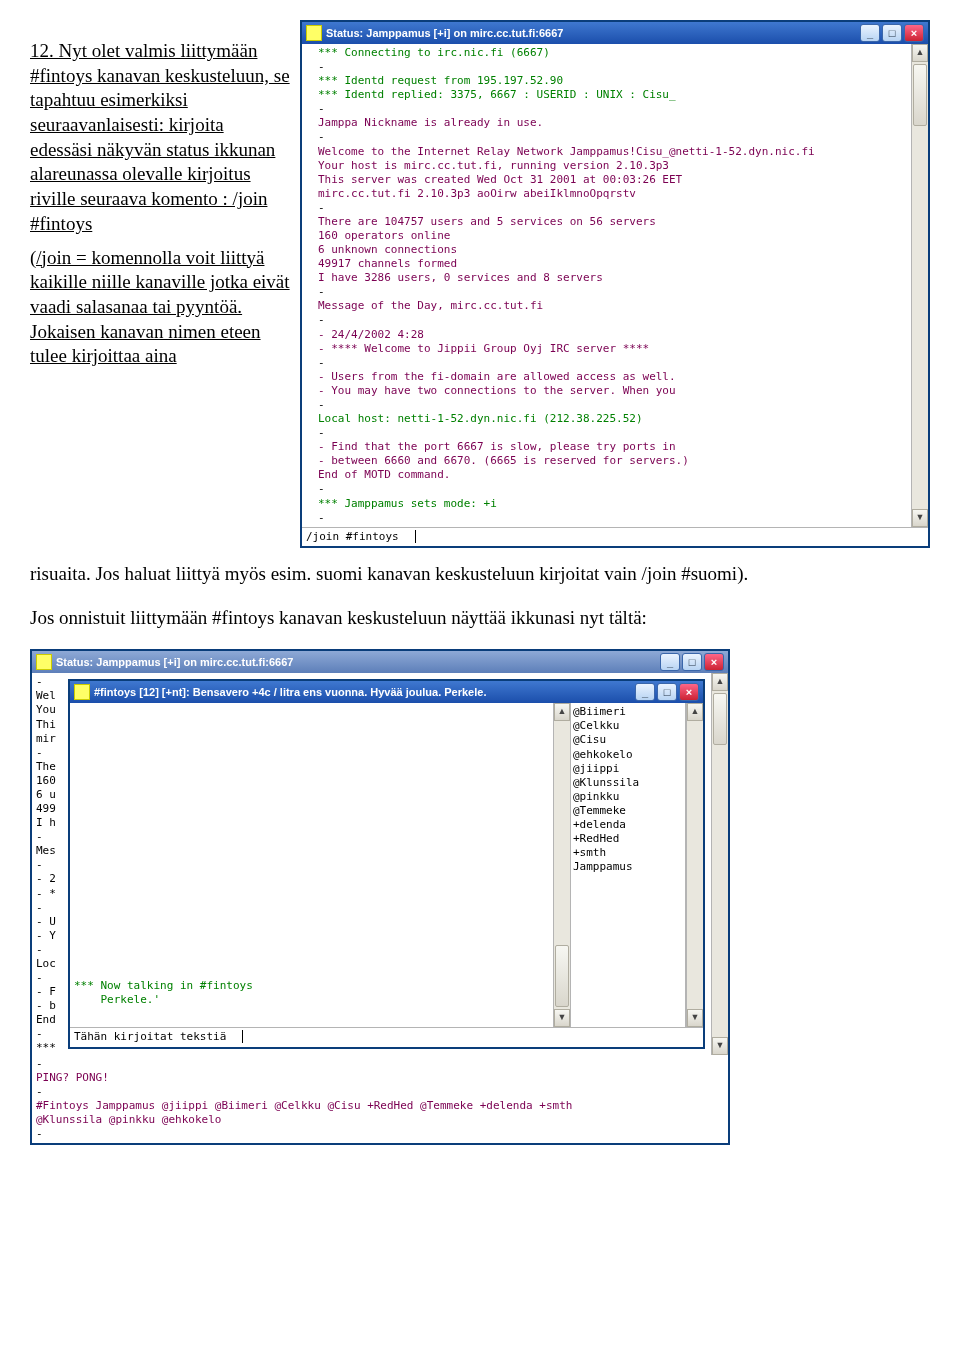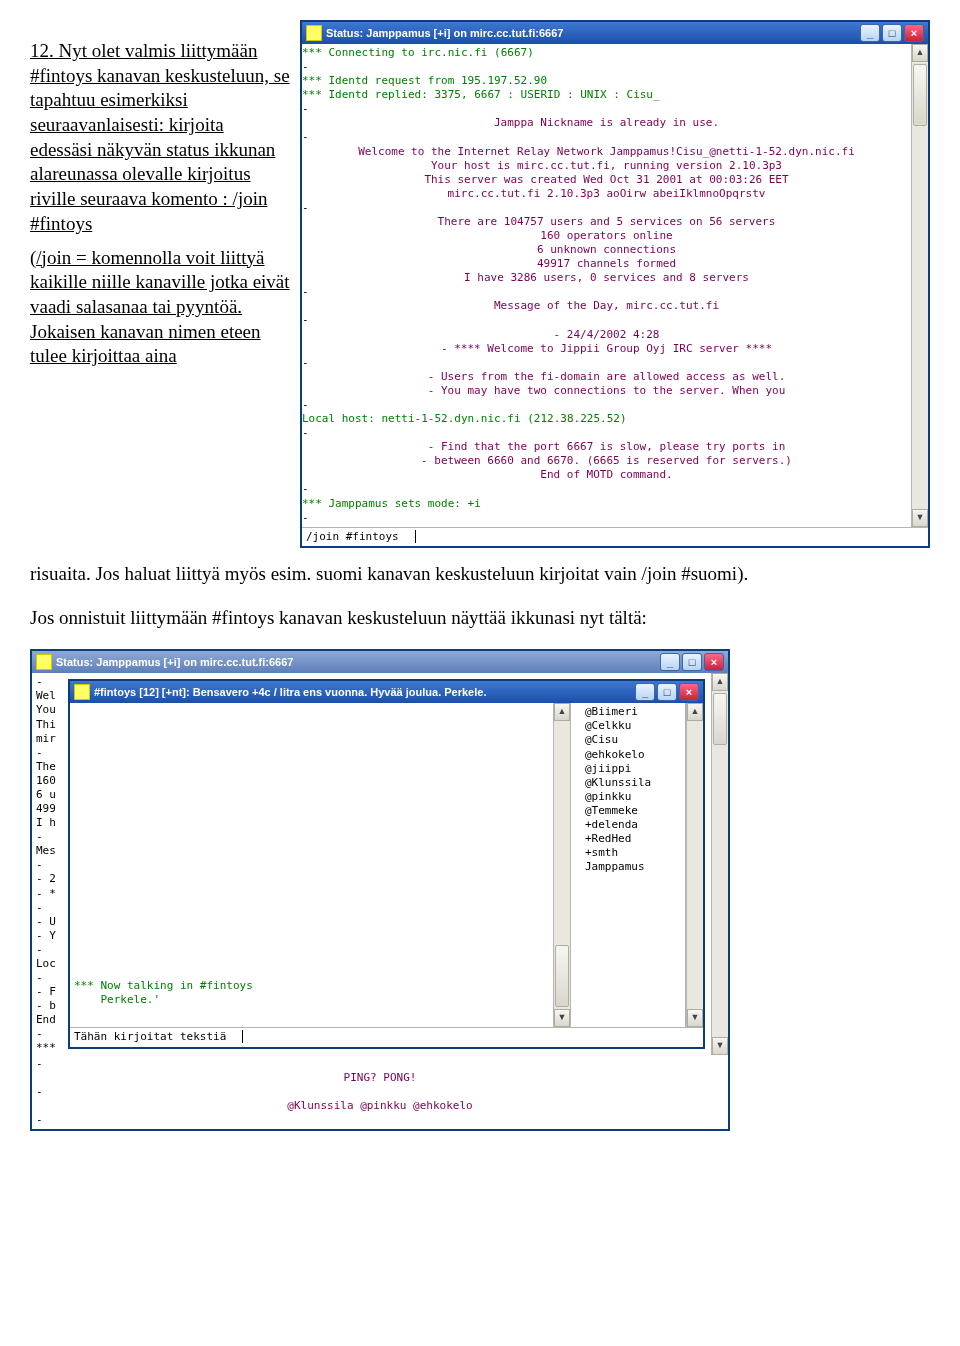--- a/index.html
+++ b/index.html
@@ -53,21 +53,21 @@
     border:1px solid #3a66aa; border-radius:3px; color:#234; font-size:11px;
     display:flex; align-items:center; justify-content:center; font-weight:bold;
   }
   .tbtn.close { background: linear-gradient(#f68,#c23); color:#fff; }
   .win-body {
     display:flex;
     flex:1;
   }
   .pane {
     background:#fff;
-    padding:2px 0;
+    padding:2px 16px;
     font-family: "Lucida Console", Consolas, monospace;
     font-size:11px;
     line-height:1.28;
     white-space:pre-wrap;
     word-break:break-word;
     overflow:hidden;
   }
   .scrolltrack {
     width:16px;
     background:#e9e7de;
@@ -85,21 +85,21 @@
   }
   .scrolltrack .track { flex:1; position:relative; }
   .inputline {
     border-top:1px solid #b4b4b4;
     padding:2px 4px;
     font-family: "Lucida Console", Consolas, monospace;
     font-size:11px;
   }
   .cursor { border-right:1px solid #000; padding-right:16px; }
   .g { color:#008000; }
-  .m { color:#7b0052;text-align:center; }
+  .m { color:#7b0052; }
   .b { color:#000; }
 
   
   .shot2 {
     width:700px;
     margin-top:18px;
   }
   .inner-win {
     margin:6px;
     border:2px solid #0a3d7a;
@@ -112,21 +112,21 @@
   .inner-body { display:flex; }
   .userlist {
     width:110px;
     background:#fff;
     border-left:1px solid #b4b4b4;
     border-right:1px solid #b4b4b4;
     padding:2px 2px;
     font-family: "Lucida Console", Consolas, monospace;
     font-size:11px; line-height:1.28;
   }
-  .userlist .row { white-space:nowrap;margin-left:12px; }
+  .userlist .row { white-space:nowrap; }
   .behind-pane {
     position:absolute;
     top:0; left:0;
     padding:2px 4px;
     font-family: "Lucida Console", Consolas, monospace;
     font-size:11px; line-height:1.28;
     color:#000;
   }
   .outer-body-wrap {
     position:relative;
@@ -281,17 +281,18 @@
             <div class="thumb" style="position:absolute;left:1px;right:1px;top:2px;height:50px;"></div>
           </div>
         <div class="sbtn">▼</div>
       </div>
     </div>
 
     <div class="gap-bottom" id="status-tail">
         <div class="b">-</div>
         <div class="m">PING? PONG!</div>
         <div class="b">-</div>
+        <div class="m">#Fintoys Jamppamus @jiippi @Biimeri @Celkku @Cisu +RedHed @Temmeke +delenda +smth</div>
         <div class="m">         @Klunssila @pinkku @ehkokelo</div>
         <div class="b">-</div>
       </div>
   </div>
 </div>
 
 </body></html>

